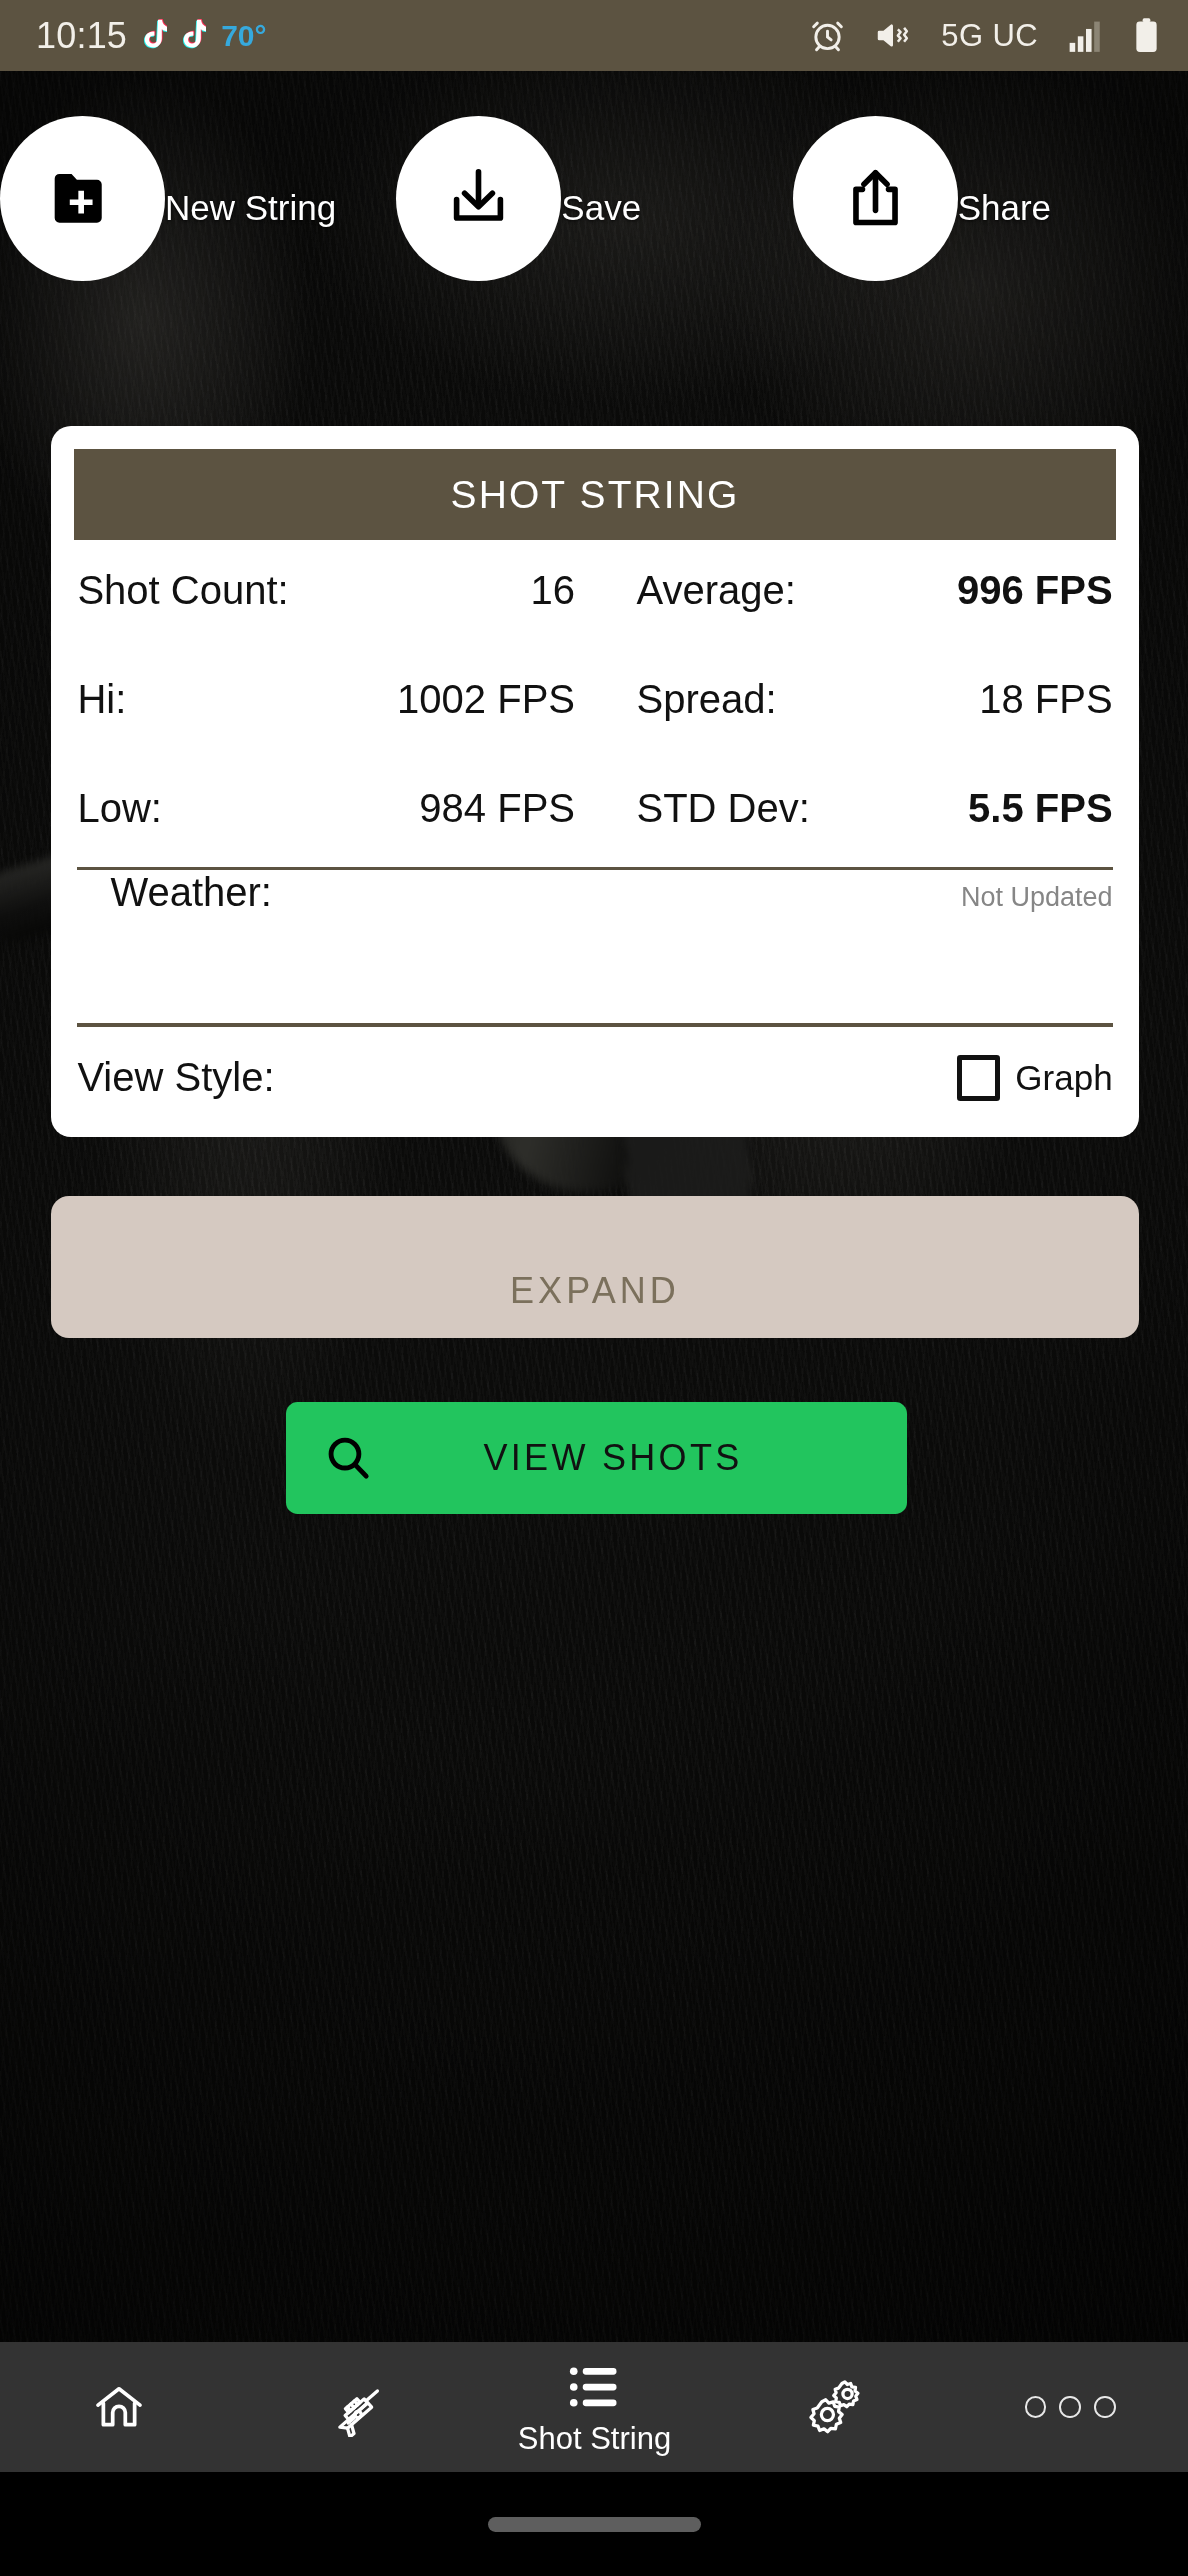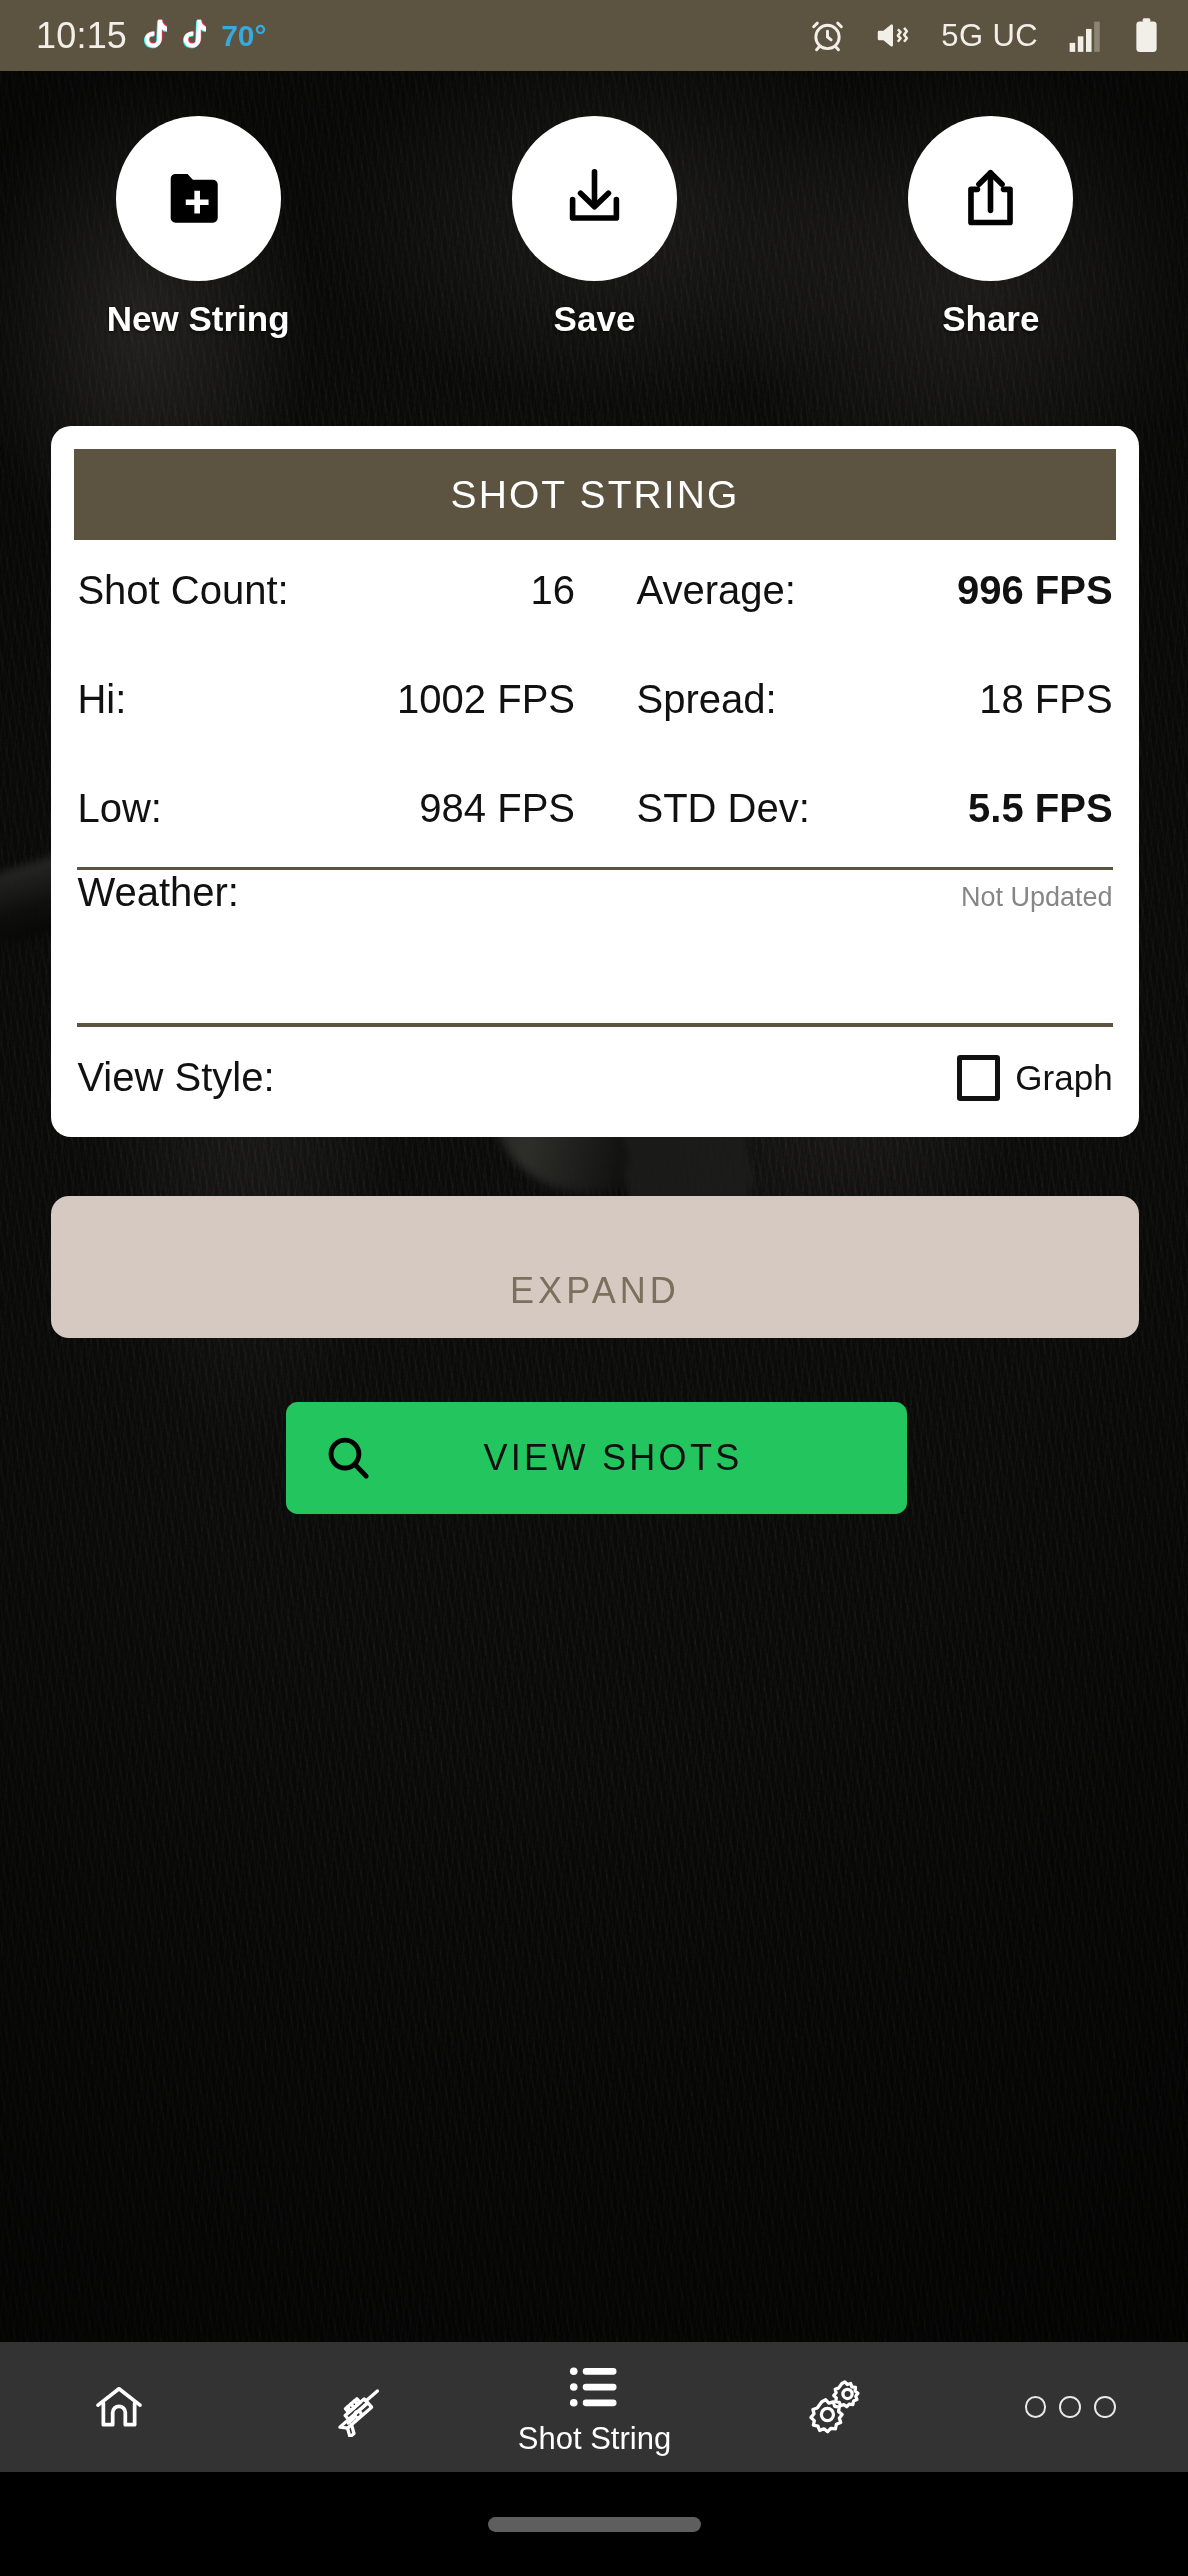--- a/index.html
+++ b/index.html
@@ -86,21 +86,21 @@
   .sb-temp { color:#36a9dd; font-size:30px; font-weight:bold; margin-left:3.3px; }
   .sb-right { display:flex; align-items:center; gap:30px; }
   .sb-right svg { display:block; }
   .sb-net { color:#f2efe9; font-size:31px; letter-spacing:0.4px; }
 
   
   #actions {
     position:absolute; left:0; top:116px; width:1189px;
     display:flex; z-index:20;
   }
-  .action { flex:1; display:flex; flex-direction:column; align-items:center;font-weight:bold; }
+  .action { flex:1; display:flex; flex-direction:row; align-items:center; }
   .action .circle {
     width:165px; height:165px; border-radius:50%;
     background:#fff;
     display:flex; align-items:center; justify-content:center;
   }
   .action .circle svg { display:block; }
   .action .label {
     margin-top:18px;
     color:#fff; font-size:35px; line-height:1.12;
     text-align:center; max-width:206px;
@@ -136,20 +136,21 @@
   .stat-k { font-size:40px; color:#111; white-space:nowrap; }
   .stat-v { font-size:40px; color:#111; white-space:nowrap; }
   .stat-v.bold { font-weight:bold; }
 
   .rule { height:3.3px; background:#5c5341; margin:11.6px 0 0 0; }
 
   .weather-block { padding-top:0; }
   .weather-row {
     display:flex; align-items:baseline; justify-content:space-between;
     height:79px;
+    margin-left:33px;
   }
   .weather-k { font-size:40px; color:#111; }
   .weather-v { font-size:27px; color:#868686; }
   .weather-spacer { height:63px; }
 
   .viewstyle-row {
     display:flex; align-items:center; justify-content:space-between;
     height:92px; padding-top:10px;
   }
   .viewstyle-k { font-size:40px; color:#111; }

